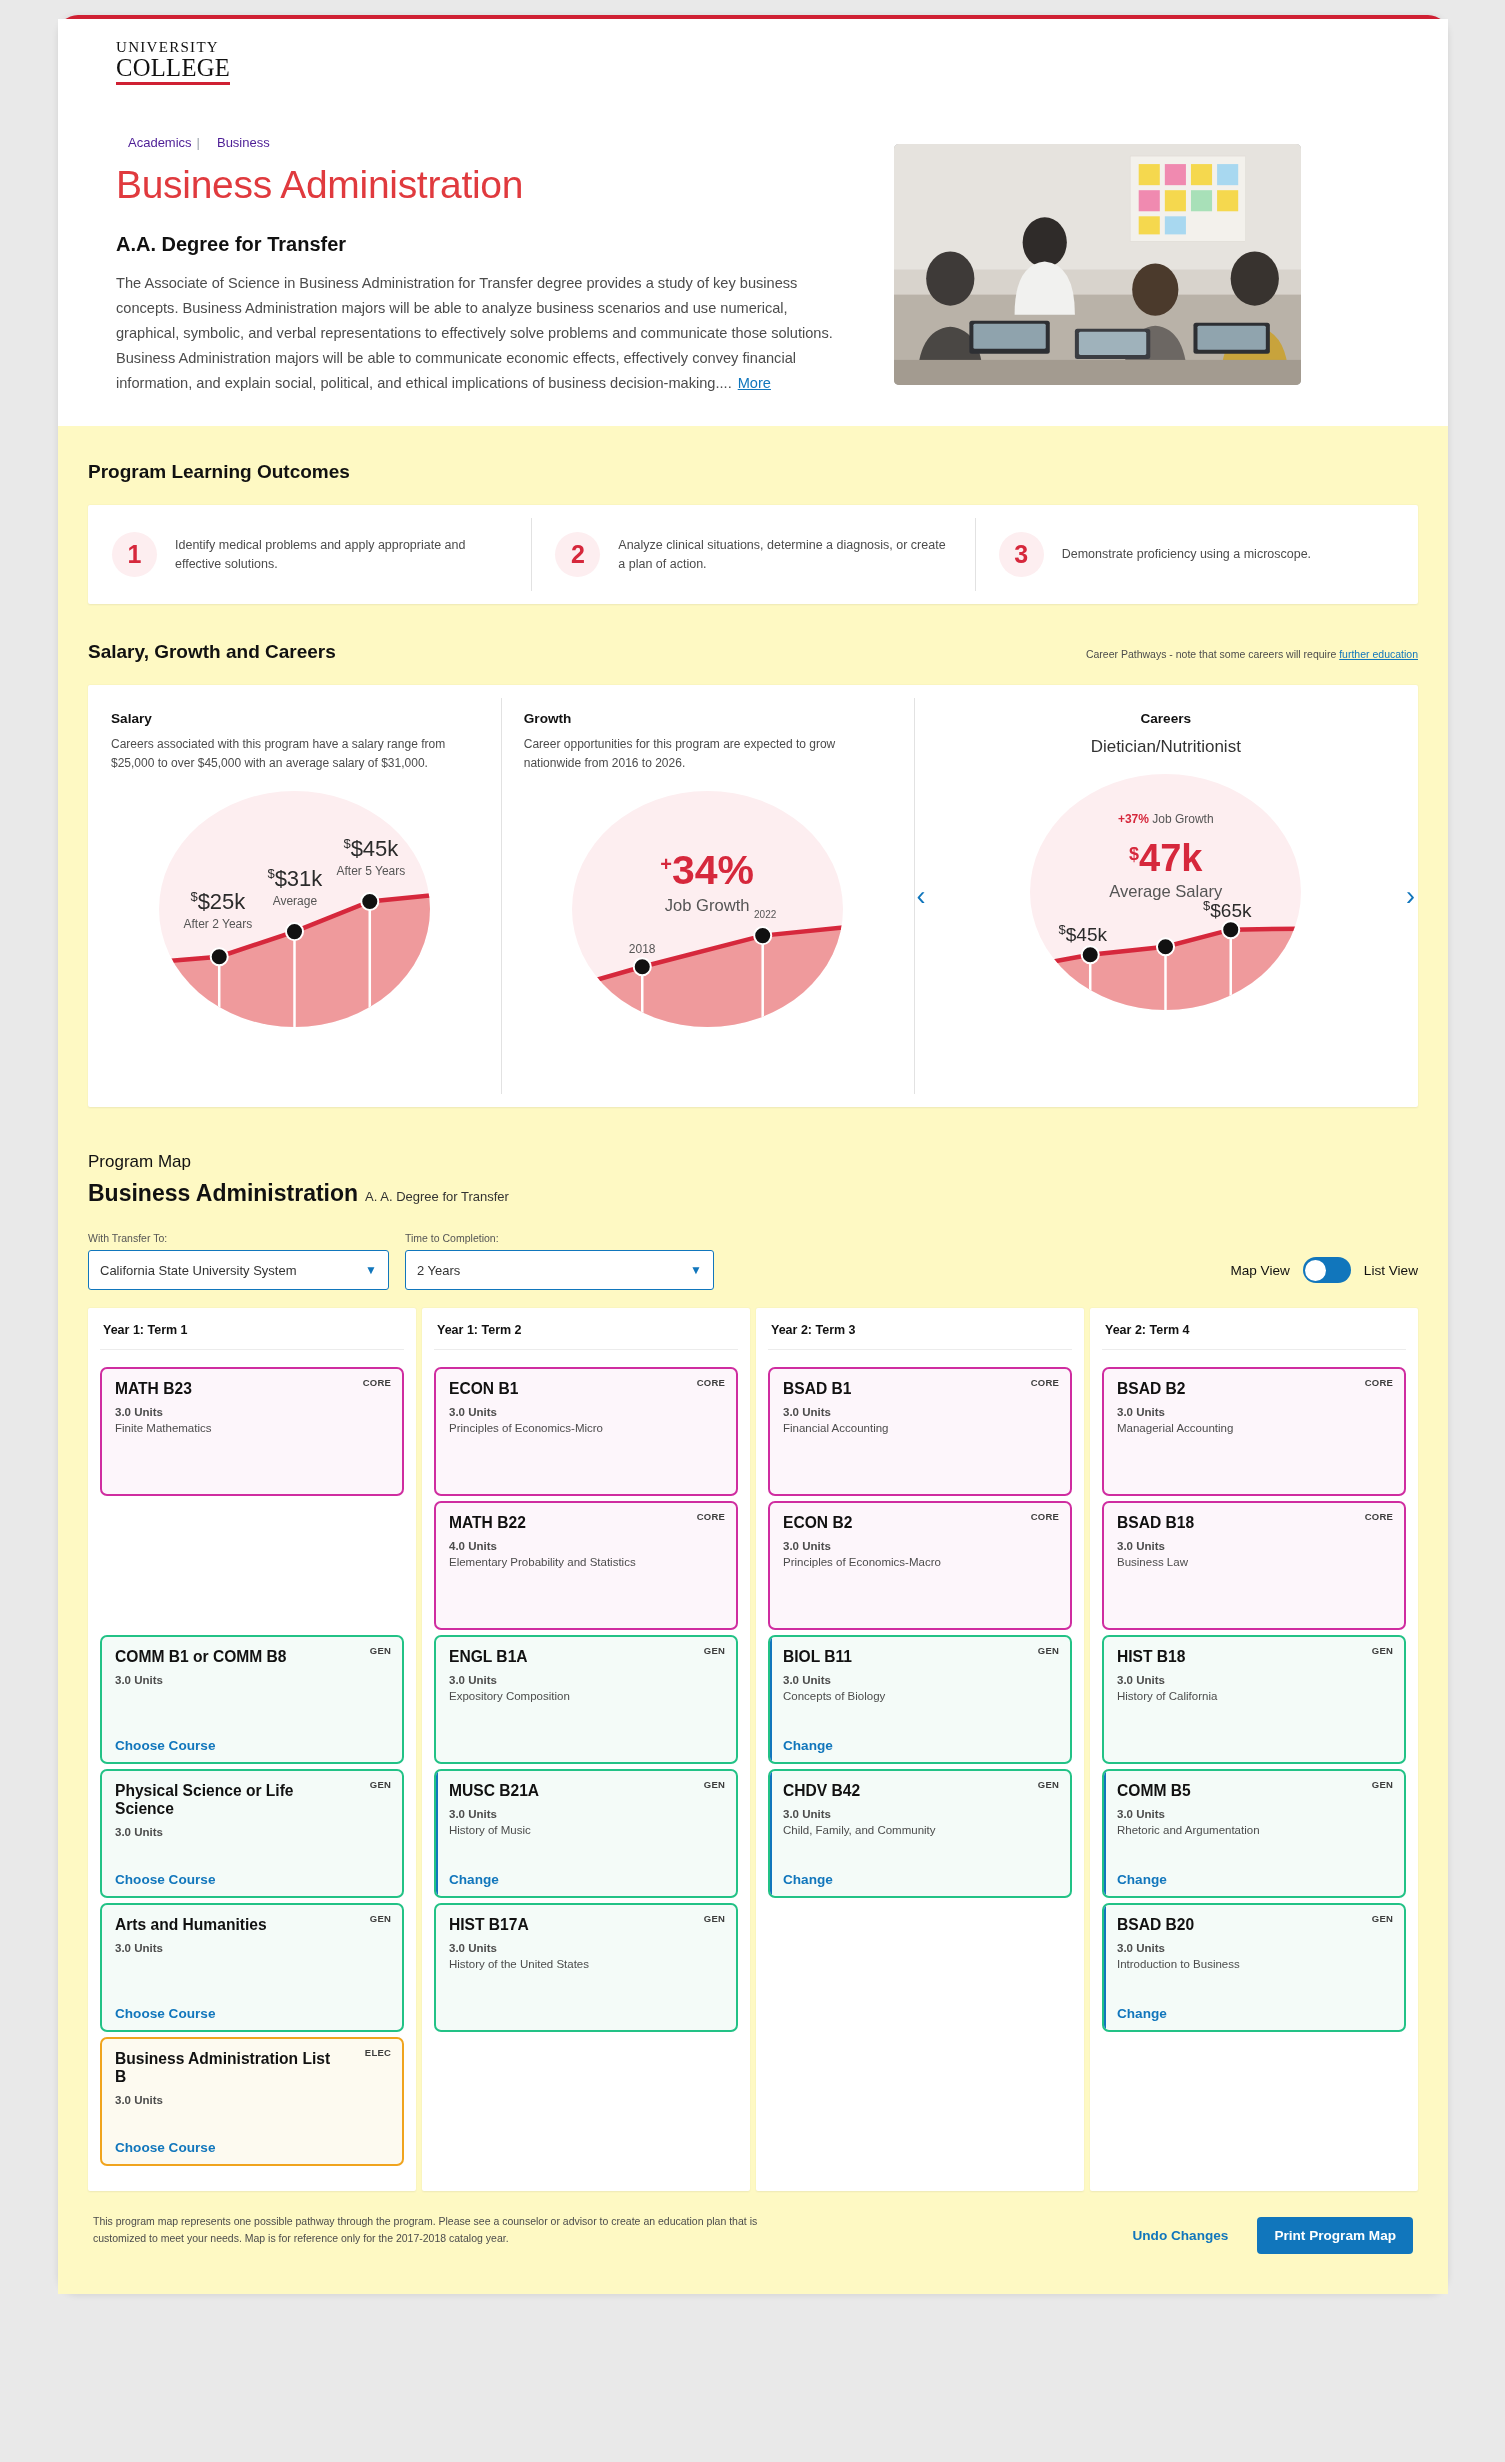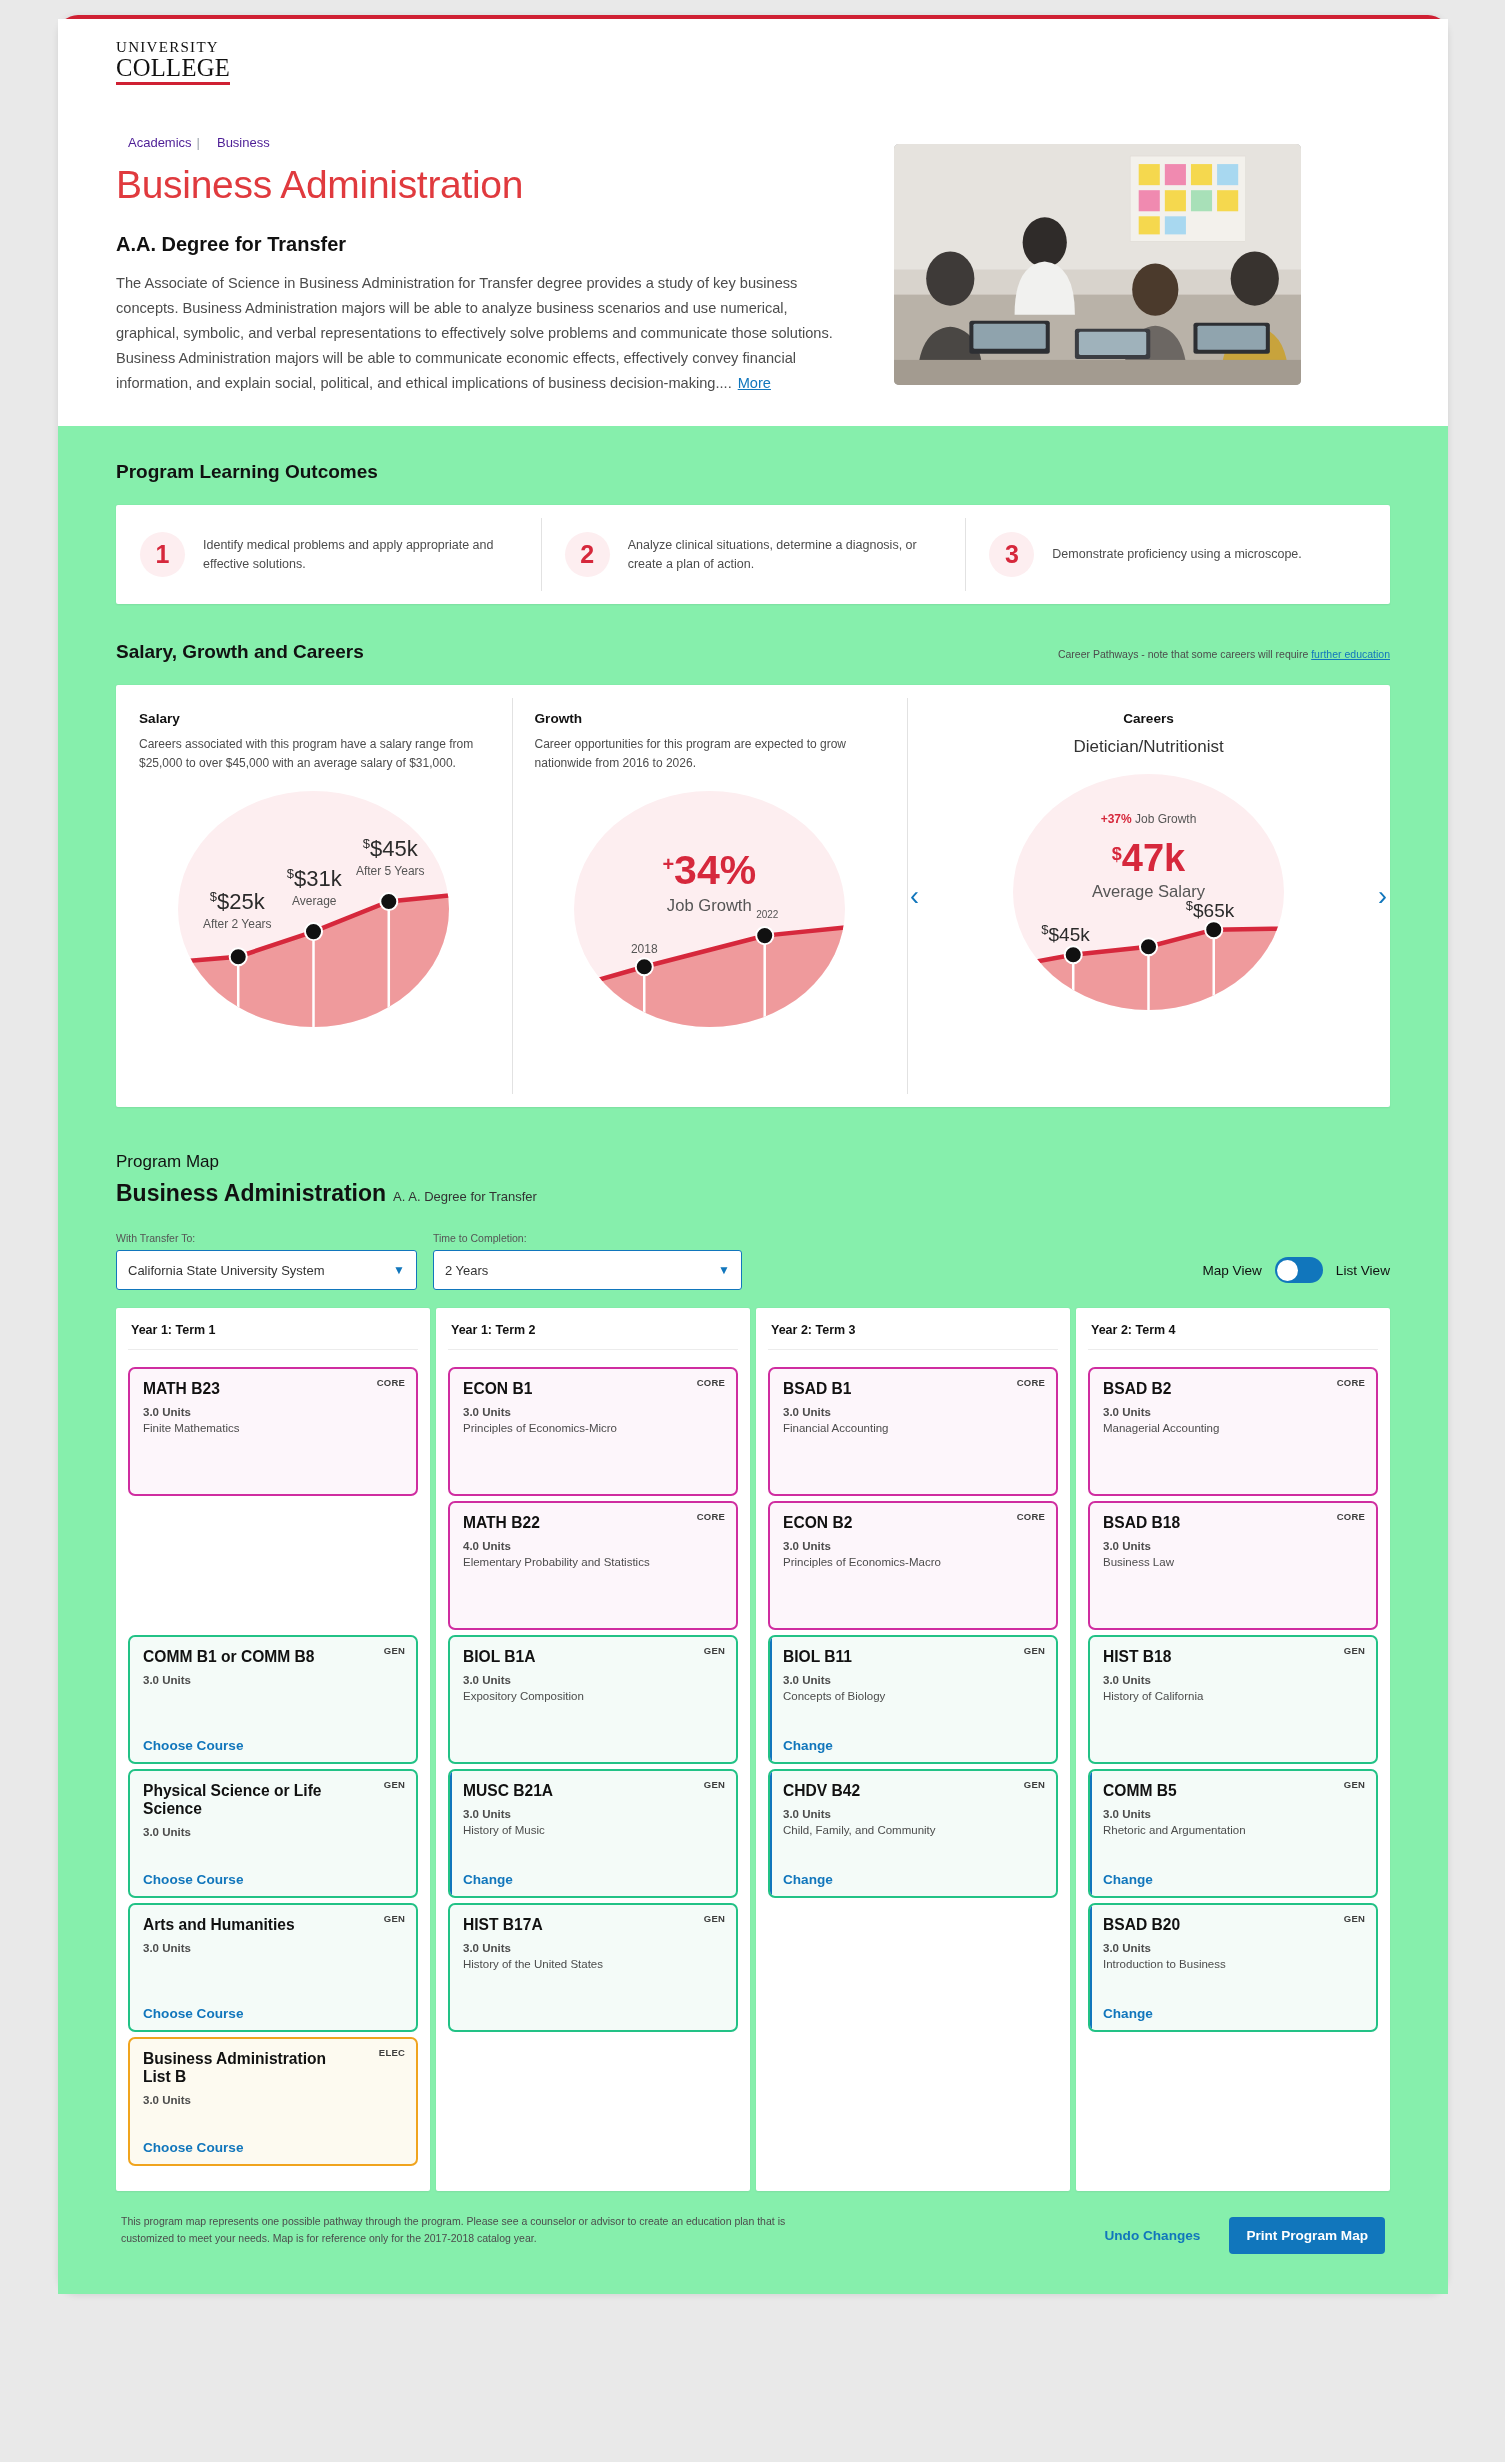--- a/index.html
+++ b/index.html
@@ -57,21 +57,21 @@
 
   .hero-right { width: 407px; margin-left: 25px; padding-top: 9px; }
   .photo {
     width: 407px; height: 241px; border-radius: 5px; overflow:hidden;
     position: relative; background:#9aa6ad;
   }
 
   .hero-pad { height: 30px; background:#fff; }
 
   
-  .band { background:#86efac; padding: 0 58px; }
+  .band { background:#fef9c3; padding: 0 30px; }
   .band-inner { padding-top: 35px; }
   h3.section-title { font-size: 19px; font-weight: 700; color:#111; }
 
   
   .plo-wrap { margin-top: 22px; background:#fff; border-radius: 2px;
     box-shadow: 0 0.5px 2px rgba(0,0,0,.07); display:flex; }
   .plo {
     flex: 1 1 0; display:flex; align-items:center; gap: 18px;
     padding: 27px 24px; position:relative;
   }
@@ -492,21 +492,21 @@
             <div class="card">
               <div class="tag">CORE</div>
               <div class="code">MATH B22</div>
               <div class="units">4.0 Units</div>
               <div class="cname">Elementary Probability and Statistics</div>
             </div>
           </div>
           <div class="slot">
             <div class="card gen">
               <div class="tag">GEN</div>
-              <div class="code">BIOL B1A</div>
+              <div class="code">ENGL B1A</div>
               <div class="units">3.0 Units</div>
               <div class="cname">Expository Composition</div>
             </div>
           </div>
           <div class="slot">
             <div class="card gen changed">
               <div class="tag">GEN</div>
               <div class="code">MUSC B21A</div>
               <div class="units">3.0 Units</div>
               <div class="cname">History of Music</div>

